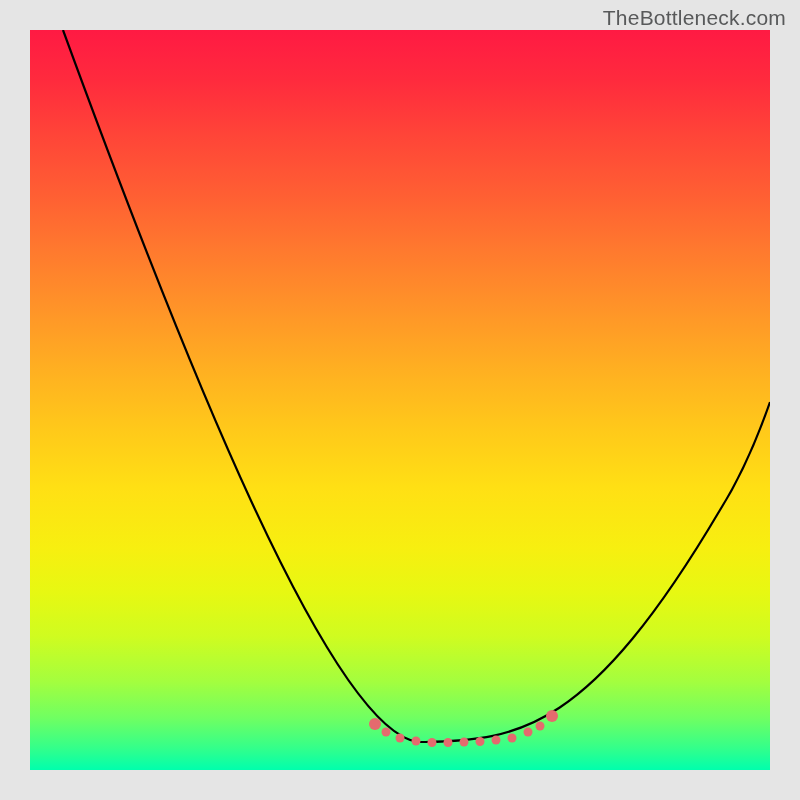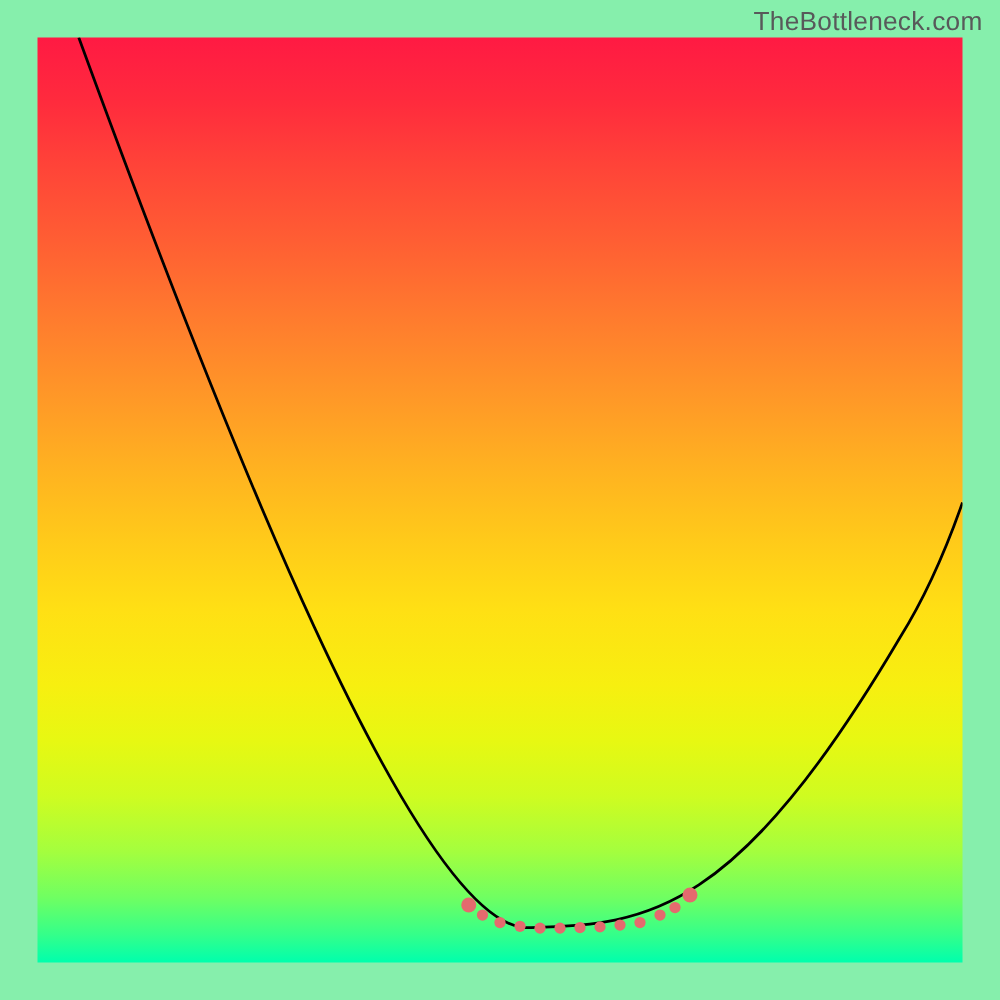--- a/index.html
+++ b/index.html
@@ -1,21 +1,21 @@
 <!DOCTYPE html>
 <html><head>
 <meta charset="utf-8">
 <style>
   * { margin: 0; padding: 0; box-sizing: border-box; }
   html, body { width: 800px; height: 800px; overflow: hidden; background: #000; }
   .frame {
     position: relative;
     width: 800px;
     height: 800px;
-    background: #86efac;
+    background: #e5e5e5;
   }
   .watermark {
     position: absolute;
     top: 6px;
     right: 14px;
     font-family: Arial, Helvetica, sans-serif;
     font-size: 21px;
     font-weight: 500;
     color: #58595a;
     letter-spacing: 0.2px;

